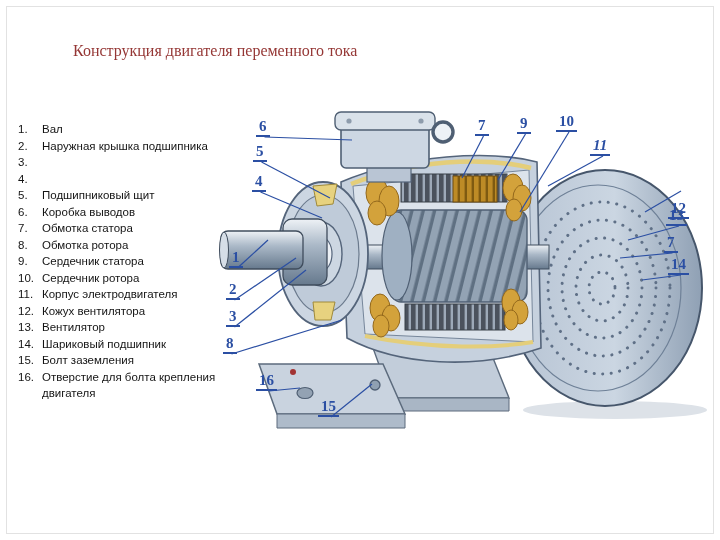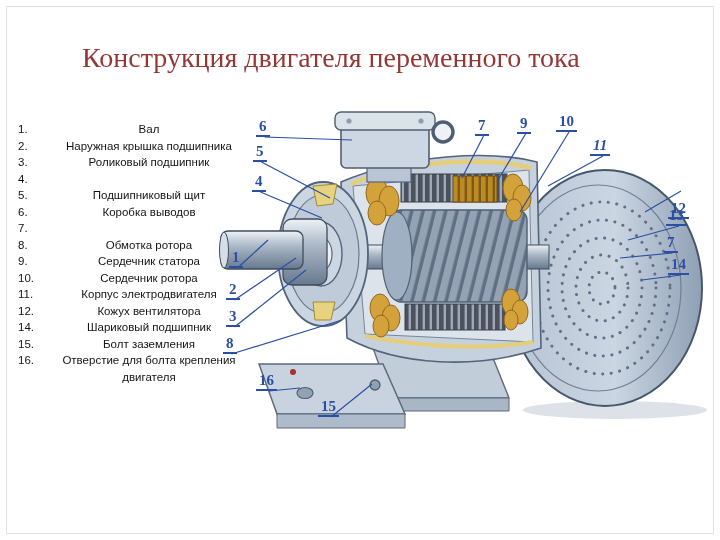--- a/index.html
+++ b/index.html
@@ -7,32 +7,32 @@
   body {
     position:relative; width:720px; height:540px;
     background:#ffffff; overflow:hidden;
     font-family:"Liberation Sans", sans-serif;
   }
   .slide-border {
     position:absolute; left:6px; top:6px; right:6px; bottom:6px;
     border:1px solid #e2e2e2; pointer-events:none;
   }
   .title {
-    position:absolute; left:82px; top:42px;
+    position:absolute; left:73px; top:42px;
     font-family:"Liberation Serif", serif;
-    font-size:28px; font-weight:normal; color:#953735;
+    font-size:16px; font-weight:normal; color:#953735;
     white-space:nowrap; z-index:2;
   }
   .parts {
     position:absolute; left:18px; top:121px; width:238px;
     font-size:11.5px; line-height:16.5px; color:#141414; z-index:2;
   }
   .part-row { display:flex; }
   .part-num { width:24px; flex:none; }
-  .part-label { flex:1;text-align:center; }
+  .part-label { flex:1; }
   .motor { position:absolute; left:215px; top:98px; width:495px; height:345px; z-index:1; }
   .leaders { position:absolute; left:0; top:0; width:720px; height:540px; z-index:4; pointer-events:none; }
   .callouts { position:absolute; left:0; top:0; width:720px; height:540px; z-index:5; pointer-events:none; }
   .callout {
     position:absolute;
     font-family:"Liberation Serif", serif;
     font-weight:bold; font-size:15px; line-height:16px;
     color:#2b4fa3; border-bottom:2px solid #2b4fa3;
     padding:0 3px 1px;
   }
@@ -48,55 +48,59 @@
     <div class="part-row">
       <span class="part-num">1.</span>
       <span class="part-label">Вал</span>
     </div>
     <div class="part-row">
       <span class="part-num">2.</span>
       <span class="part-label">Наружная крышка подшипника</span>
     </div>
     <div class="part-row">
       <span class="part-num">3.</span>
-      <span class="part-label">Роликовый подшипник</span>
     </div>
     <div class="part-row">
       <span class="part-num">4.</span>
     </div>
     <div class="part-row">
       <span class="part-num">5.</span>
       <span class="part-label">Подшипниковый щит</span>
     </div>
     <div class="part-row">
       <span class="part-num">6.</span>
       <span class="part-label">Коробка выводов</span>
     </div>
     <div class="part-row">
       <span class="part-num">7.</span>
+      <span class="part-label">Обмотка статора</span>
     </div>
     <div class="part-row">
       <span class="part-num">8.</span>
       <span class="part-label">Обмотка ротора</span>
     </div>
     <div class="part-row">
       <span class="part-num">9.</span>
       <span class="part-label">Сердечник статора</span>
     </div>
     <div class="part-row">
       <span class="part-num">10.</span>
       <span class="part-label">Сердечник ротора</span>
     </div>
     <div class="part-row">
       <span class="part-num">11.</span>
       <span class="part-label">Корпус электродвигателя</span>
     </div>
     <div class="part-row">
       <span class="part-num">12.</span>
       <span class="part-label">Кожух вентилятора</span>
+    </div>
+    <div class="part-row">
+      <span class="part-num">13.</span>
+      <span class="part-label">Вентилятор</span>
     </div>
     <div class="part-row">
       <span class="part-num">14.</span>
       <span class="part-label">Шариковый подшипник</span>
     </div>
     <div class="part-row">
       <span class="part-num">15.</span>
       <span class="part-label">Болт заземления</span>
     </div>
     <div class="part-row">

